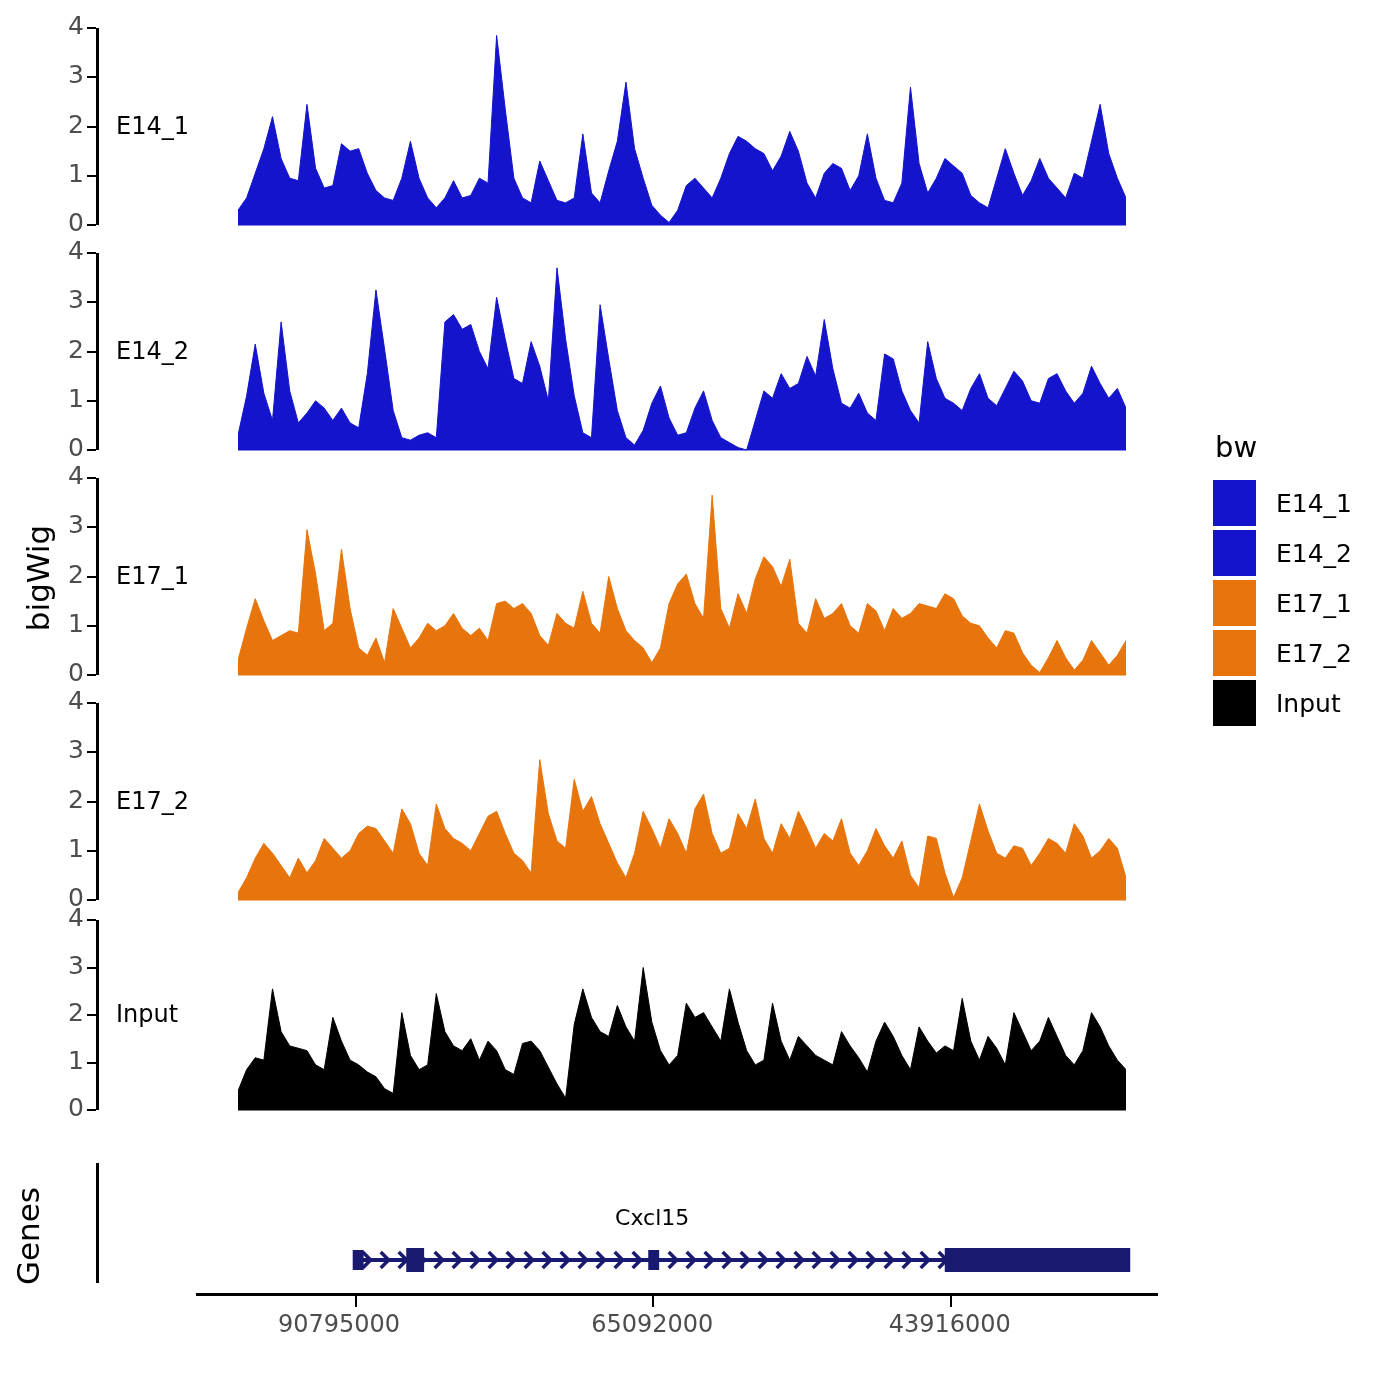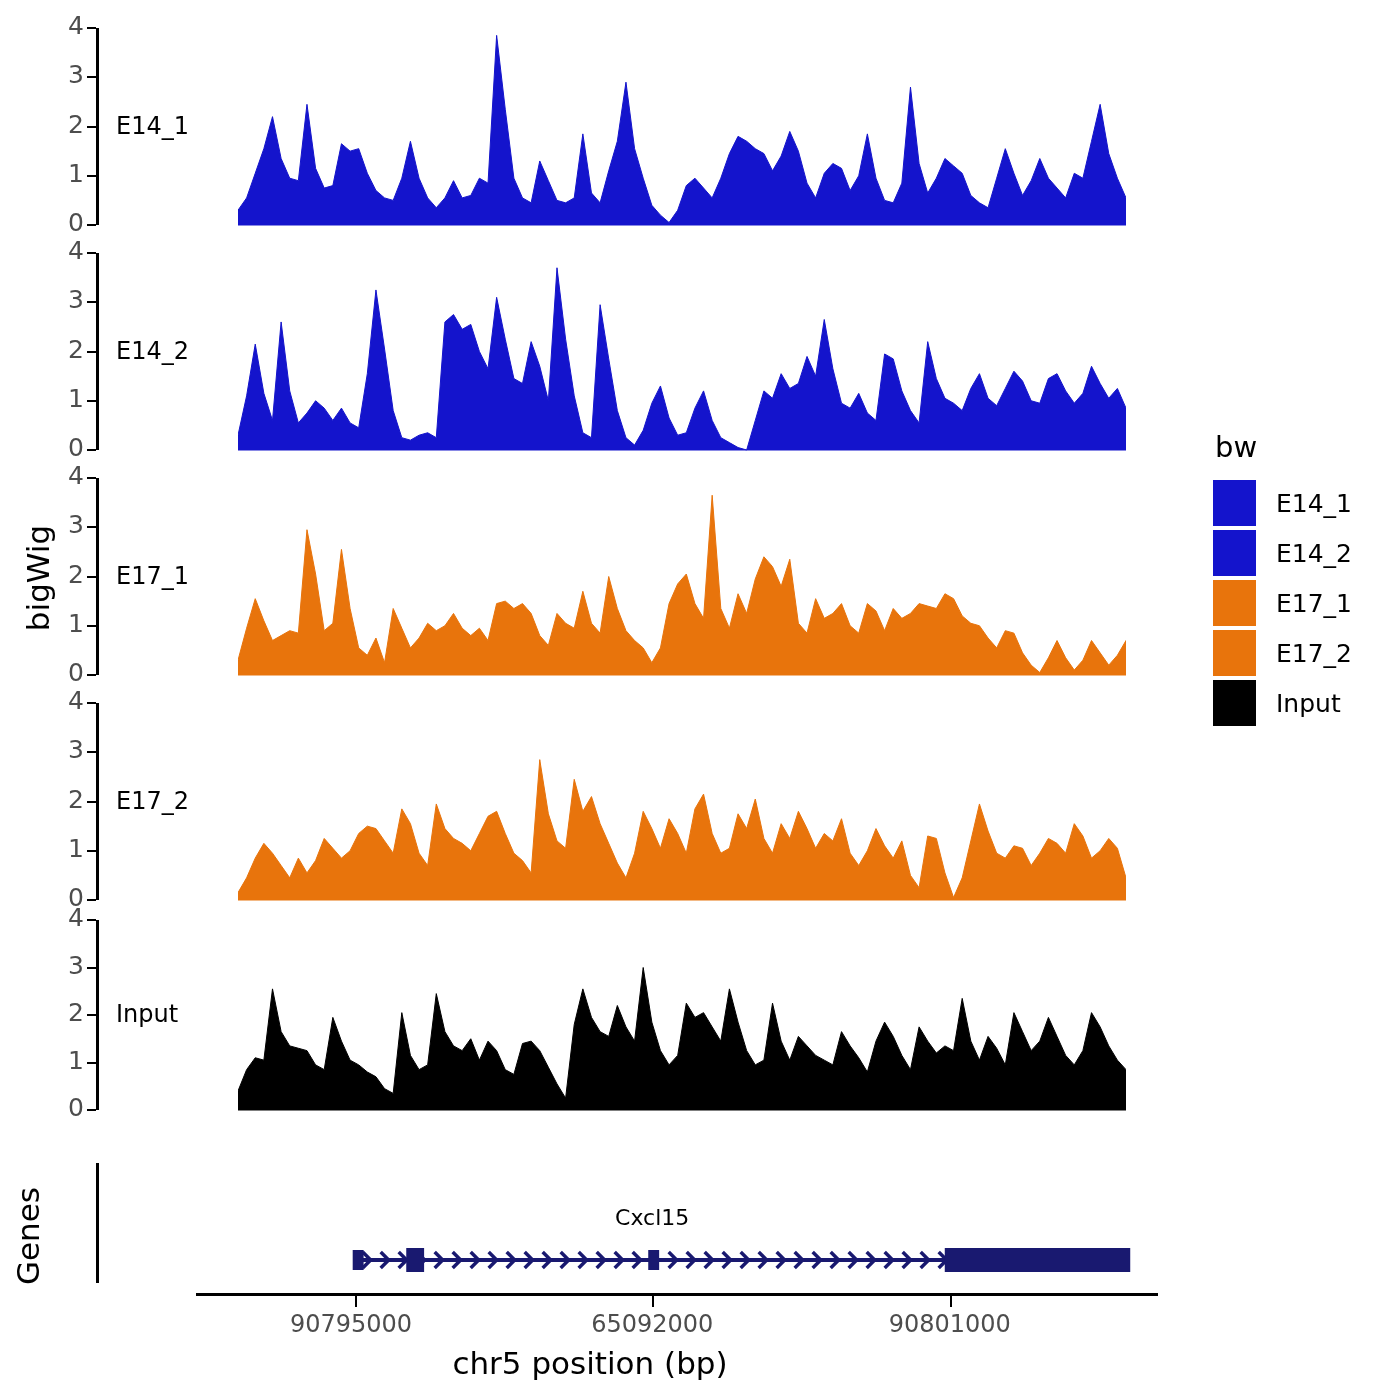--- a/index.html
+++ b/index.html
@@ -162,27 +162,26 @@
         <rect x="406.2515463917526" y="18" width="17.85154639175255" height="24" fill="#191970"></rect>
         <rect x="648.239175257732" y="20" width="10.909278350515478" height="20" fill="#191970"></rect>
         <rect x="944.7731958762887" y="18" width="185.4577319587628" height="24" fill="#191970"></rect>
       </svg>
       <div class="genelabel" style="left: 652.206px; top: 1205px;">Cxcl15</div>
     </div>
 
   <div class="xaxis"></div>
   <div id="xticks">
       <div class="xtick" style="left: 354.68px;"></div>
-      <div class="xlab" style="left: 351px;">90795000</div>
+      <div class="xlab" style="left: 339px;">90795000</div>
       <div class="xtick" style="left: 652.206px;"></div>
       <div class="xlab" style="left: 652.206px;">65092000</div>
       <div class="xtick" style="left: 949.732px;"></div>
-      <div class="xlab" style="left: 949.732px;">90801000</div>
+      <div class="xlab" style="left: 949.732px;">43916000</div>
     </div>
-  <div class="xtitle">chr5 position (bp)</div>
 
   <div class="legend">
     <div class="legend-title">bw</div>
     <div id="legend-items">
         <div class="legend-row">
           <span class="swatch" style="background: rgb(20, 20, 204);"></span>
           <span class="legend-txt">E14_1</span>
         </div>
         <div class="legend-row">
           <span class="swatch" style="background: rgb(20, 20, 204);"></span>

